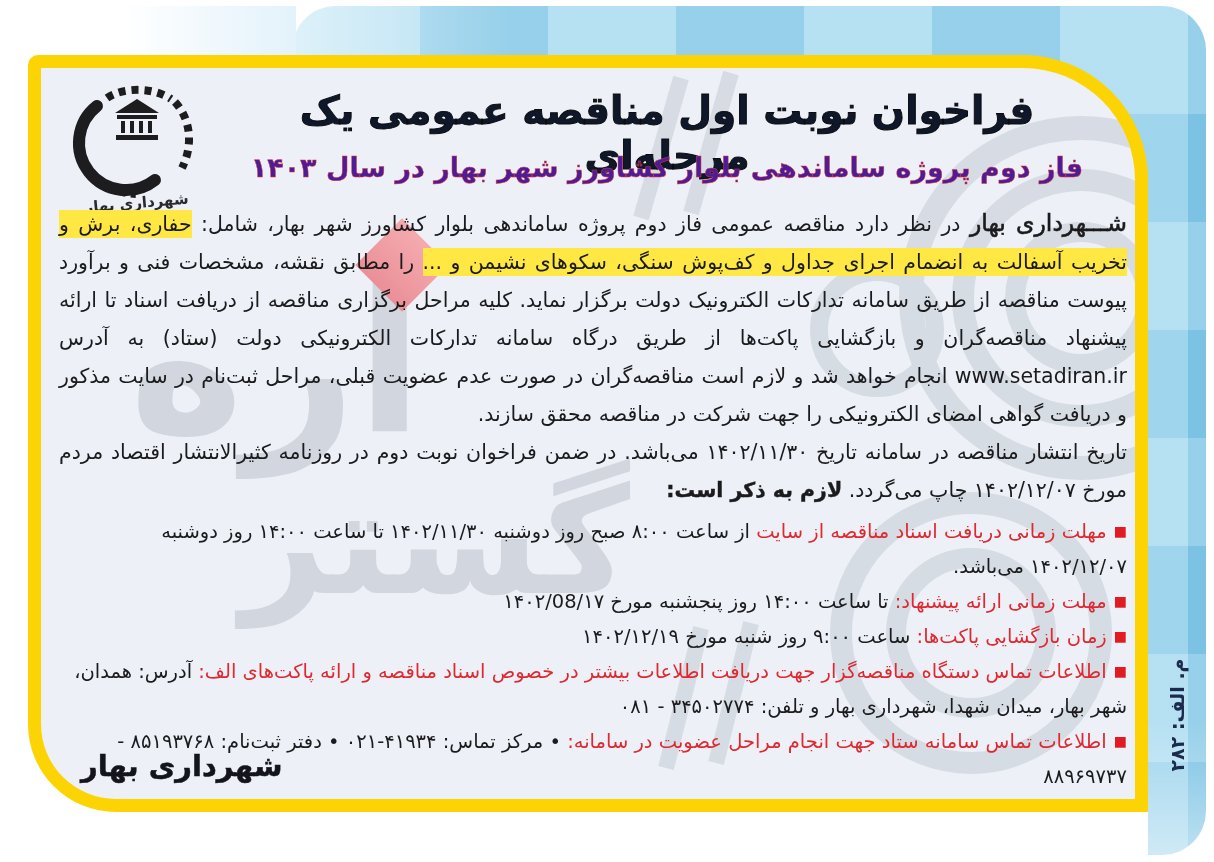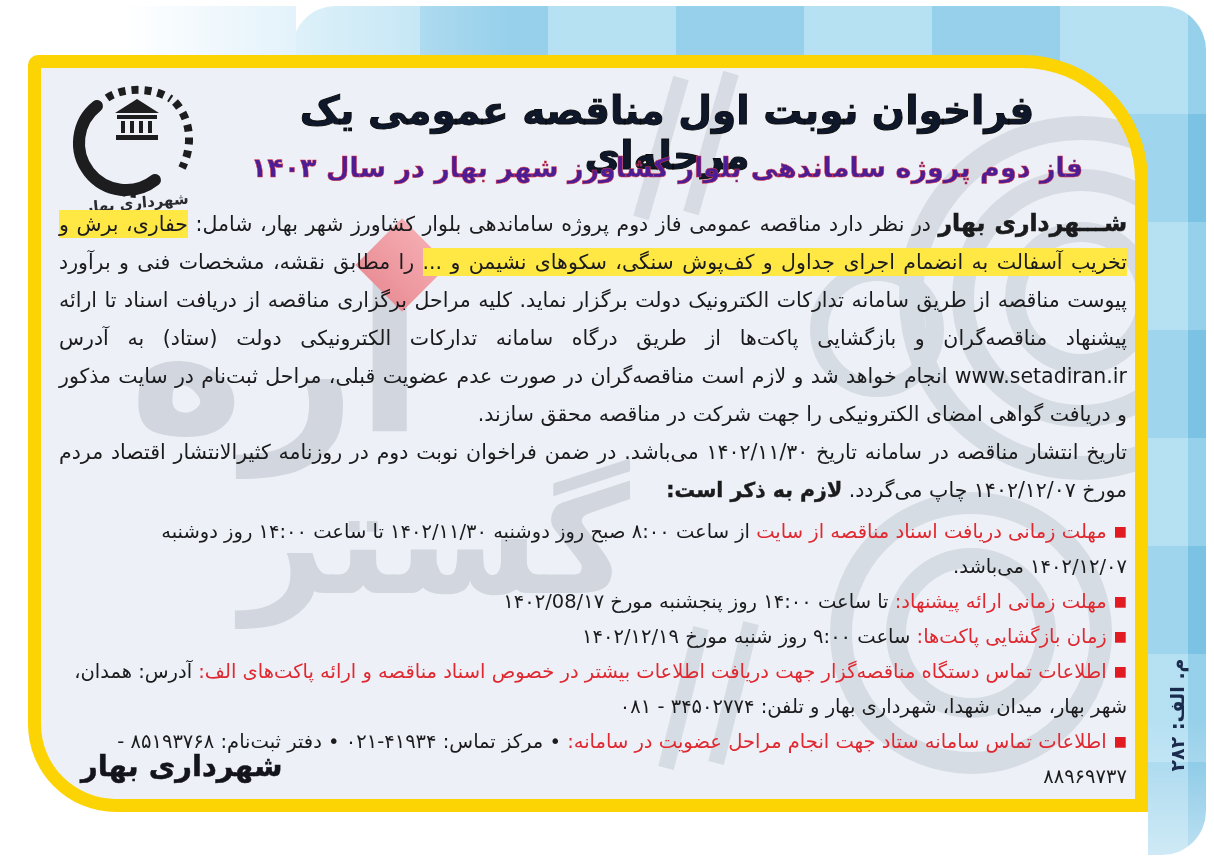--- a/index.html
+++ b/index.html
@@ -35,21 +35,21 @@
     background:linear-gradient(180deg,#f4abb0,#ea8f97);z-index:1;}
   
   .logo{position:absolute;left:26px;top:14px;width:140px;height:132px;z-index:2;}
   .title{position:absolute;left:170px;right:12px;top:20px;text-align:center;
     font-size:39px;font-weight:bold;color:#0f172a;-webkit-text-stroke:1px #0c0c0c;z-index:2;}
   .subtitle{position:absolute;left:170px;right:12px;top:84px;text-align:center;
     font-size:27px;font-weight:bold;color:#4c1d95;-webkit-text-stroke:.5px #e23840;z-index:2;}
   
   .content{position:absolute;left:18px;right:8px;top:136px;z-index:2;color:#1b1b1d;}
   .content p{margin:0;font-size:20.5px;line-height:38px;text-align:justify;}
-  .lead{font-weight:bold;font-size:23.5px;-webkit-text-stroke:.6px currentColor;}
+  .lead{font-weight:normal;font-size:23.5px;-webkit-text-stroke:.6px currentColor;}
   mark{background:#ffe843;color:inherit;padding:2px 0;}
   .p2bold{font-weight:bold;-webkit-text-stroke:.4px currentColor;}
   ul.notes{list-style:none;margin:5px 0 0;padding:0;}
   ul.notes li{font-size:19.5px;line-height:35px;}
   .sq{color:#e21b23;font-size:14px;margin-left:7px;vertical-align:2px;}
   .rlabel{color:#e02830;}
   .signature{position:absolute;left:40px;bottom:16px;font-size:29px;font-weight:bold;
     color:#14141c;-webkit-text-stroke:.5px currentColor;z-index:2;}
   
   .reg{position:absolute;left:1148px;top:615px;width:58px;height:200px;display:flex;

